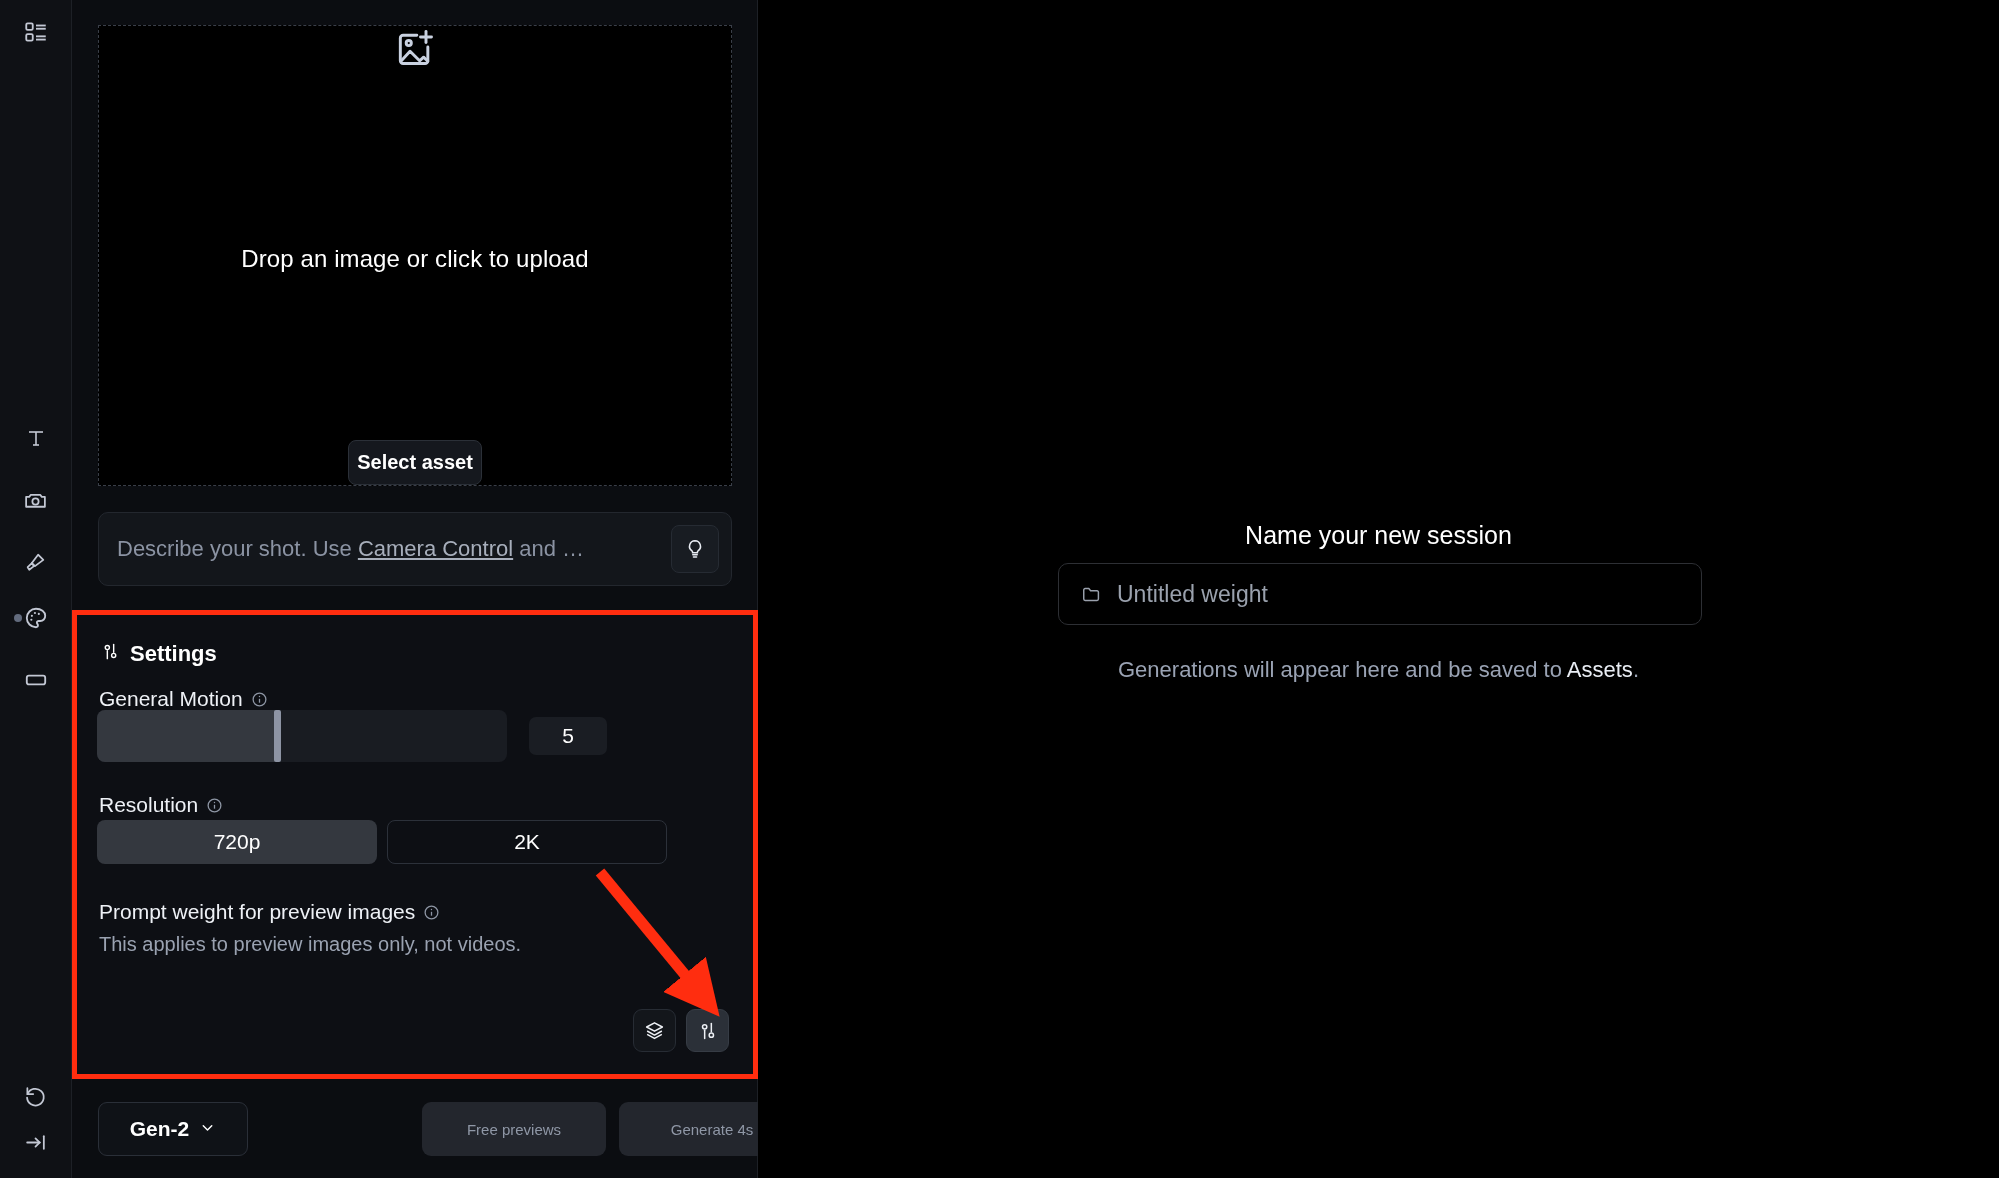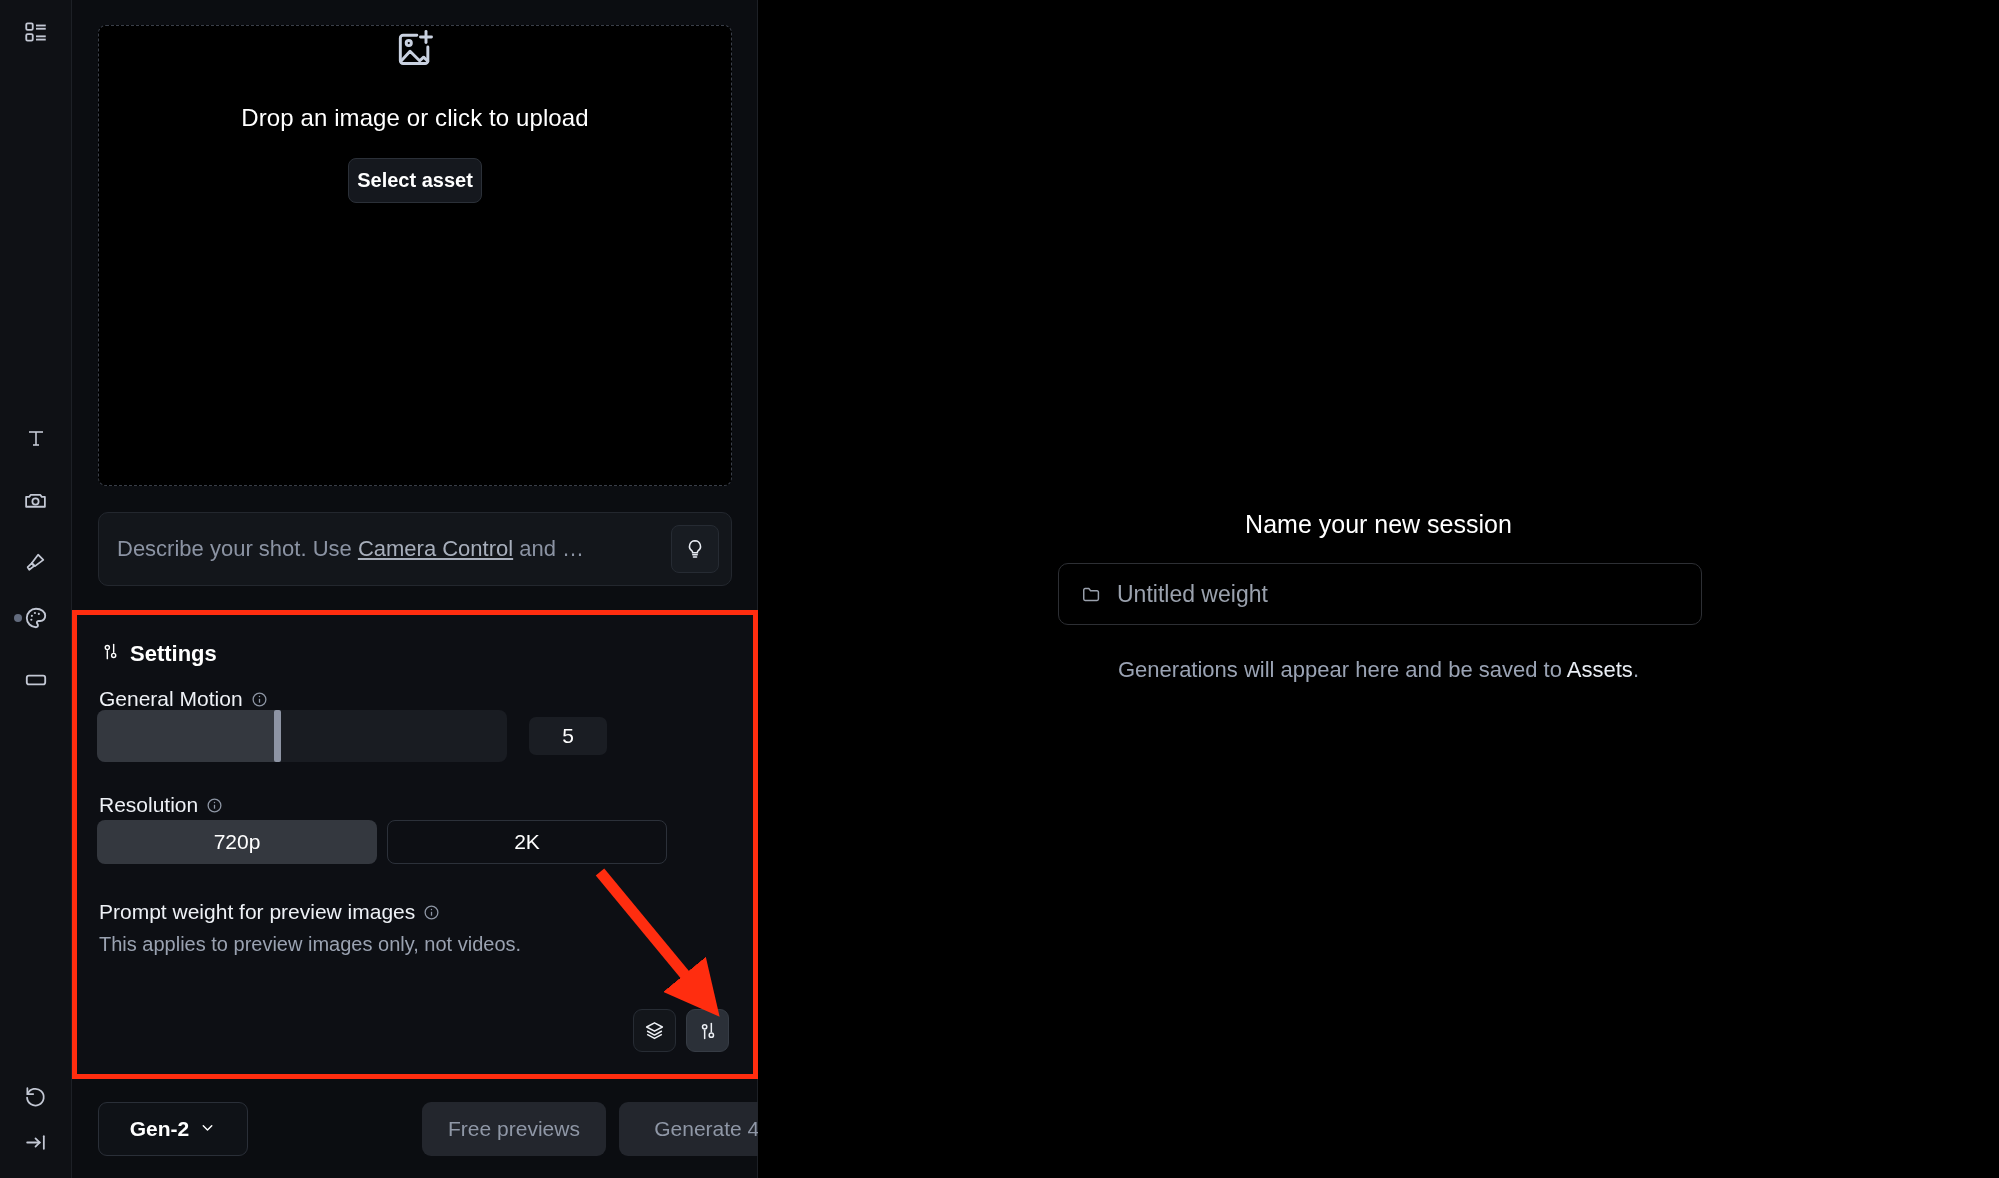--- a/index.html
+++ b/index.html
@@ -34,24 +34,24 @@
   
   .panel {
     position: absolute; left: 72px; top: 0; width: 686px; height: 1178px;
     background: #0b0d11;
     border-right: 1px solid #1d2026;
   }
 
   .dropzone {
     position: absolute; left: 26px; top: 25px; width: 634px; height: 461px;
     border: 1.5px dashed #3a3f49;
-    border-radius: 8px;
+    border-radius: 0;
     background: #000;
     display: flex; flex-direction: column;
-    align-items: center; justify-content: flex-start;
+    align-items: center; justify-content: space-between;
     gap: 0px;
     cursor: pointer;
   }
   .dz-icon { color: #c9d1e0; margin-bottom: 30px; }
   .dz-text {
     color: #ffffff; font-size: 24px; letter-spacing: .1px;
   }
   .dz-button {
     margin-top: 26px;
     background: #15181e;
@@ -161,31 +161,31 @@
   .model-select {
     position: absolute; left: 26px; top: 6px;
     width: 150px; height: 54px;
     background: #0f1217; border: 1px solid #2a2f38; border-radius: 9px;
     display:flex; align-items:center; justify-content:center; gap: 10px;
     color:#ffffff; font-size: 21px; font-weight: bold; cursor: pointer;
   }
   .btn-flat {
     position: absolute; top: 6px; height: 54px;
     background: #23262d; border: none; border-radius: 9px;
-    color: #8f97a6; font-size: 21px; cursor: pointer;
+    color: #8f97a6; font-size: 15px; cursor: pointer;
     display:flex; align-items:center; justify-content:center;
     font-family: "Liberation Sans", sans-serif;
   }
   #free-previews { left: 350px; width: 184px; }
   #generate { left: 547px; width: 186px; }
 
   
   .right { position: absolute; left: 758px; top: 0; right: 0; height: 1178px; background:#000; }
   .session-title {
-    position: absolute; left: 0; right: 0; top: 510px;
+    position: absolute; left: 0; right: 0; top: 521px;
     text-align: center; color: #ffffff; font-size: 25px;
   }
   .session-input {
     position: absolute; left: 300px; top: 563px; width: 644px; height: 62px;
     border: 1px solid #2d2f34; border-radius: 10px;
     display:flex; align-items:center; gap: 14px; padding: 0 22px;
     cursor: text;
   }
   .session-ph { color: #9aa1ad; font-size: 23px; }
   .folder-ic { color: #9aa1ad; display:flex; }

